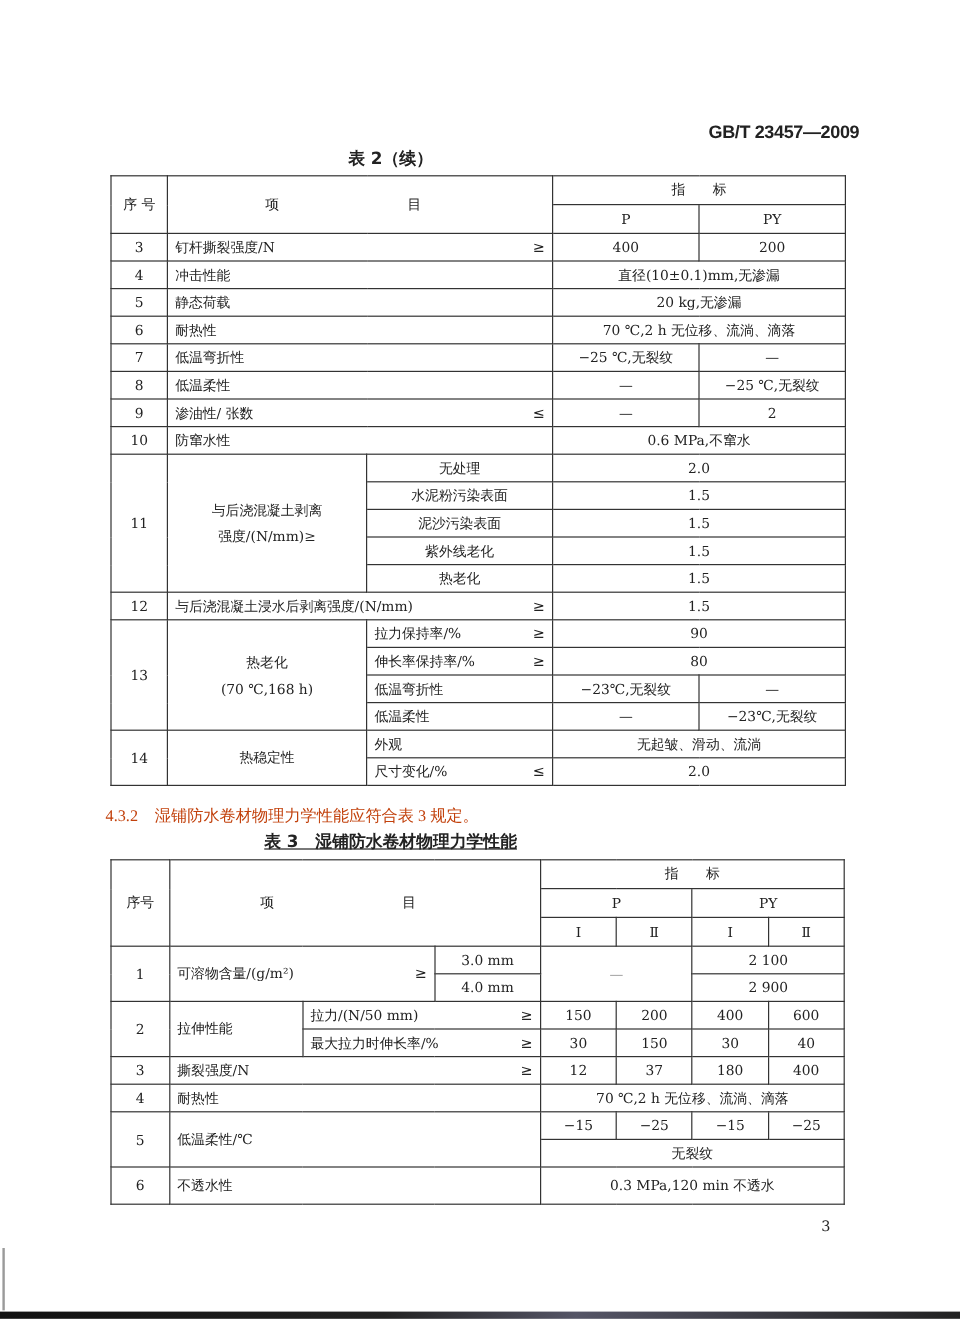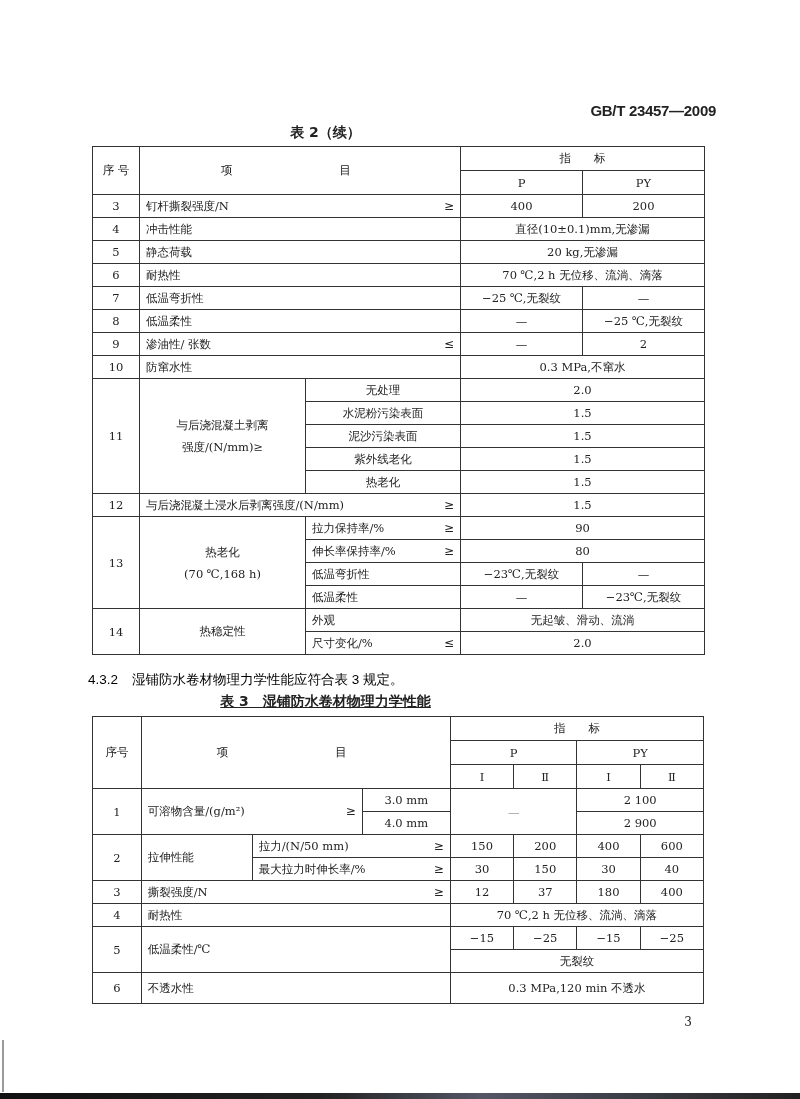--- a/index.html
+++ b/index.html
@@ -5,21 +5,21 @@
   html, body { margin:0; padding:0; }
   body {
     width:800px; height:1099px; position:relative; overflow:hidden;
     background:#ffffff; color:#222;
     font-family:"DejaVu Serif", "Liberation Serif", serif;
   }
   .std-code { position:absolute; top:102px; right:84px; font-family:"Liberation Sans", sans-serif;
     font-weight:bold; font-size:15px; letter-spacing:-0.3px; color:#222; }
   .caption { position:absolute; left:0; width:651px; text-align:center; font-weight:bold; font-size:14px;
     font-family:"DejaVu Sans", sans-serif; color:#222; }
-  .clause { position:absolute; left:88px; top:671px; font-size:13.5px; font-family:Liberation Sans, sans-serif; color:#000000; }
+  .clause { position:absolute; left:88px; top:671px; font-size:13.5px; font-family:Liberation Serif, serif; color:#c2410c; }
   .clause .num { margin-right:14px; }
   table { position:absolute; border-collapse:collapse; table-layout:fixed; font-size:11.5px; color:#222; }
   td { border:1px solid #333; padding:0 6px; height:22px; text-align:center; vertical-align:middle; white-space:nowrap; overflow:hidden; }
   td.l { text-align:left; }
   .geq { float:right; font-family:"DejaVu Sans", sans-serif; font-size:12px; }
   .hdr-sp { letter-spacing:28px;text-align:center; }
   .page-num { position:absolute; top:1015px; right:108px; font-size:12px; }
   .edge-left { position:absolute; left:2px; top:1040px; width:2px; height:52px; background:#9a9a9a; }
   .bottom-bar { position:absolute; left:0; bottom:0; width:800px; height:6px; background:linear-gradient(90deg,#111 0%,#222 40%,#556 60%,#222 100%); }
 </style>
@@ -83,21 +83,21 @@
   </tr>
   <tr>
     <td>9</td>
     <td colspan="2" class="l"><span>渗油性/ 张数</span><span class="geq">≤</span></td>
     <td>—</td>
     <td>2</td>
   </tr>
   <tr>
     <td>10</td>
     <td colspan="2" class="l">防窜水性</td>
-    <td colspan="2">0.3 MPa,不窜水</td>
+    <td colspan="2">0.6 MPa,不窜水</td>
   </tr>
 
   <tr>
     <td rowspan="5">11</td>
     <td rowspan="5" style="line-height:22px;">
       <div>与后浇混凝土剥离</div>
           <div>强度/(N/mm)≥</div>
     </td>
     <td>无处理</td>
     <td colspan="2">2.0</td>

